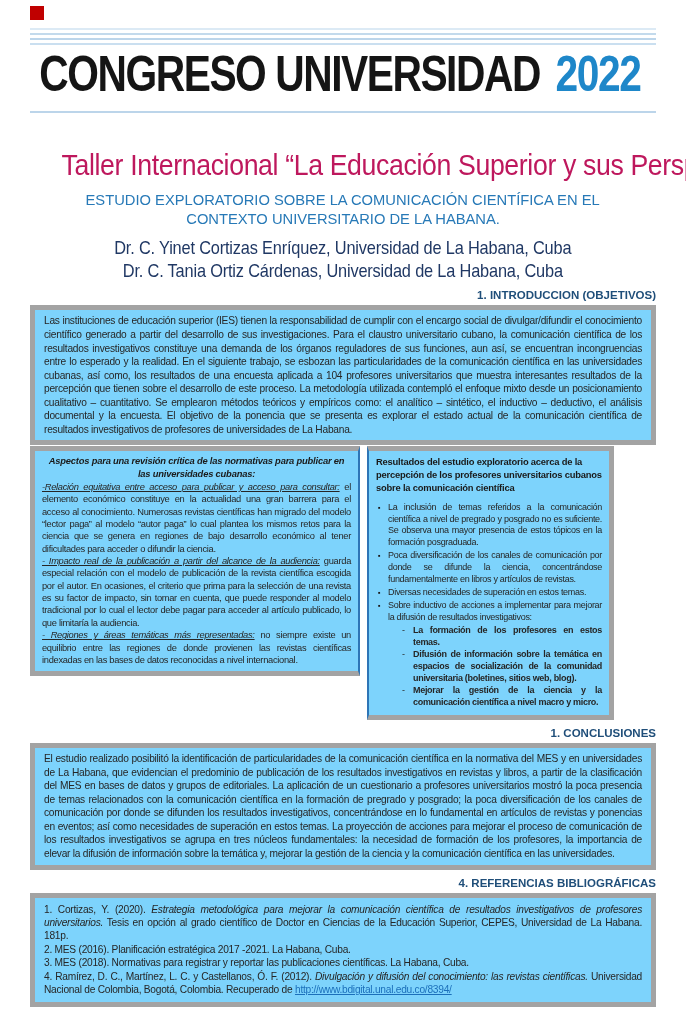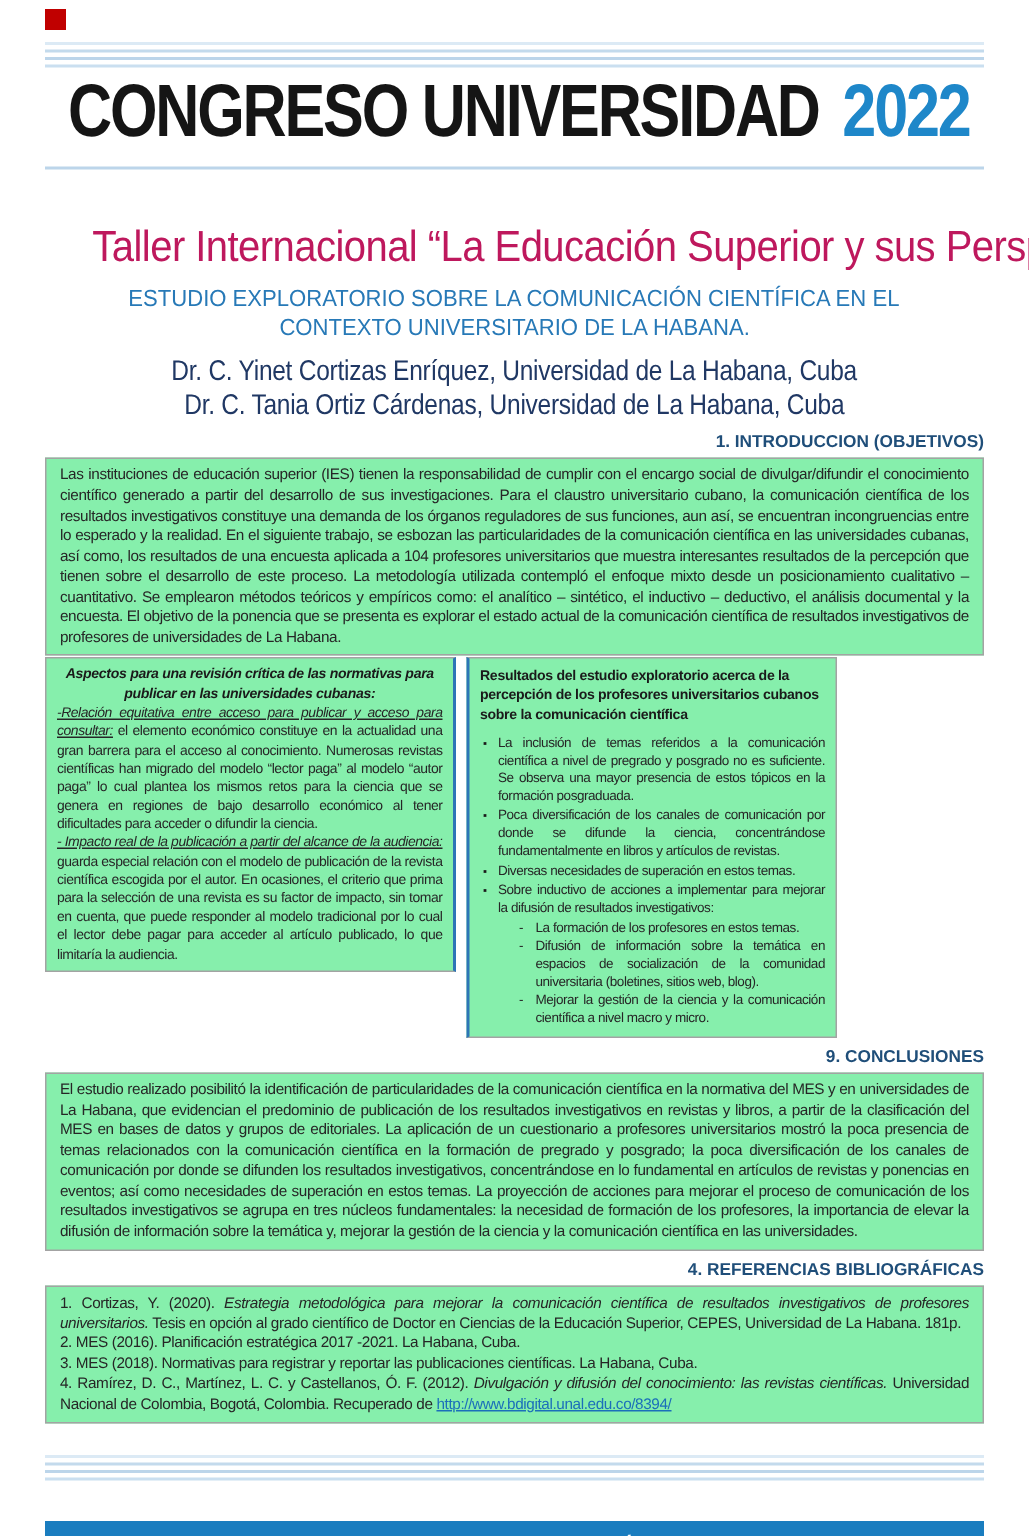--- a/index.html
+++ b/index.html
@@ -10,61 +10,61 @@
 
   .rule-stack{margin:0;}
   .rule-stack.top{padding-top:28px;}
   .rule-stack.bottom{padding-top:21px;}
   .rule{height:2px;margin-bottom:3px;}
   .rule.r1{background:#DCEAF5;}
   .rule.r2{background:#C3DAEC;}
   .rule.r3{background:#BCD5EA;}
   .rule.r4{background:#CADFF0;}
 
-  .congress-title{margin:6px 0 0 0;text-align:right;font-size:42px;line-height:1.08;font-weight:bold;letter-spacing:-1.5px;color:#151515;white-space:nowrap;}
+  .congress-title{margin:6px 0 0 0;text-align:left;font-size:42px;line-height:1.08;font-weight:bold;letter-spacing:-1.5px;color:#151515;white-space:nowrap;}
   .congress-title .ct-inner{display:inline-block;transform:scale(0.97,1.18);transform-origin:center;}
   .congress-title .year{color:#1E87C9;margin-left:6px;}
 
   .rule-single{height:2px;background:#BCD5EA;margin-top:15px;}
 
   .center-line{text-align:center;white-space:nowrap;}
   .squeeze{display:inline-block;transform-origin:center;}
 
   .workshop-title{margin-top:36px;color:#be185d;font-size:29px;letter-spacing:-0.4px;}
   .workshop-title .squeeze{transform:scale(0.92,1);}
 
   .paper-title{margin-top:9px;color:#2779B7;font-size:15.5px;line-height:1.2;}
   .paper-title .squeeze{transform:scale(0.95,1);}
 
   .authors{margin-top:7px;color:#203864;font-size:19px;line-height:1.26;}
   .authors .squeeze{transform:scale(0.86,1);letter-spacing:-0.2px;}
 
   h2{margin:7px 0 4px 0;text-align:right;font-size:11.5px;font-weight:bold;color:#1F4E79;letter-spacing:0;}
   h2.first{margin-top:6px;}
 
-  .box{border:1px solid #a3a3a3;background:#86efac;box-sizing:border-box;}
+  .box{border:5px solid #a3a3a3;background:#7dd3fc;box-sizing:border-box;}
   .box p{margin:0;}
   .bodytext{padding:4px 9px;font-size:10.2px;line-height:1.33;letter-spacing:-0.25px;color:#262626;text-align:justify;}
 
   .columns{display:flex;gap:7px;align-items:flex-start;margin-top:1px;}
-  .left-col{width:274px;border-right:2px solid #2E75B6;padding:4px 7px 5px 7px;}
+  .left-col{width:330px;border-right:2px solid #2E75B6;padding:4px 7px 5px 7px;}
   .right-col{width:247px;border-left:2px solid #2E75B6;padding:5px 7px 6px 7px;}
 
   .left-heading{font-size:9.4px;font-weight:bold;font-style:italic;text-align:center;color:#1a1a1a;line-height:1.35;letter-spacing:-0.2px;}
   .left-item{font-size:9.3px;line-height:1.33;letter-spacing:-0.3px;color:#262626;text-align:justify;margin:0;}
   .left-item .lead{font-style:italic;text-decoration:underline;}
 
   .right-heading{font-size:9.4px;font-weight:bold;color:#1a1a1a;line-height:1.35;letter-spacing:-0.2px;margin-bottom:7px !important;}
   .bullet-row{display:flex;font-size:9px;line-height:1.33;letter-spacing:-0.3px;color:#262626;margin:0 0 1px 2px;}
   .bullet-row .sq{flex:0 0 10px;font-size:7.5px;line-height:12px;color:#1a1a1a;}
   .bullet-row .bt{flex:1;text-align:justify;}
   .sub-list{margin-left:26px;}
   .sub-row{display:flex;font-size:9px;line-height:1.33;letter-spacing:-0.3px;color:#262626;}
   .sub-row .dash{flex:0 0 11px;}
-  .sub-row .bt{flex:1;text-align:justify;}
+  .sub-row .bt{flex:1;text-align:justify;font-weight:bold;}
 
   .refs{padding:5px 9px;}
   .ref{font-size:10.2px;line-height:1.32;letter-spacing:-0.25px;color:#262626;text-align:justify;margin:0;}
   .ref .it{font-style:italic;}
   .ref-link{color:#1B6FBA;text-decoration:underline;}
 
   .footer-bar{margin-top:27px;height:39px;background:#1A7DBF;text-align:center;white-space:nowrap;overflow:hidden;}
   .footer-bar .squeeze{color:#ffffff;font-size:16px;font-weight:bold;line-height:39px;transform:scale(0.8,1.05);letter-spacing:0.2px;}
 </style>
 </head>
@@ -108,20 +108,21 @@
   <div class="box">
     <p class="bodytext">Las instituciones de educación superior (IES) tienen la responsabilidad de cumplir con el encargo social de divulgar/difundir el conocimiento científico generado a partir del desarrollo de sus investigaciones. Para el claustro universitario cubano, la comunicación científica de los resultados investigativos constituye una demanda de los órganos reguladores de sus funciones, aun así, se encuentran incongruencias entre lo esperado y la realidad. En el siguiente trabajo, se esbozan las particularidades de la comunicación científica en las universidades cubanas, así como, los resultados de una encuesta aplicada a 104 profesores universitarios que muestra interesantes resultados de la percepción que tienen sobre el desarrollo de este proceso. La metodología utilizada contempló el enfoque mixto desde un posicionamiento cualitativo – cuantitativo. Se emplearon métodos teóricos y empíricos como: el analítico – sintético, el inductivo – deductivo, el análisis documental y la encuesta. El objetivo de la ponencia que se presenta es explorar el estado actual de la comunicación científica de resultados investigativos de profesores de universidades de La Habana.</p>
   </div>
 
   <div class="columns">
     <div class="box left-col">
       <p class="left-heading">Aspectos para una revisión crítica de las normativas para publicar en las universidades cubanas:</p>
       <div id="left-items">
           <p class="left-item"><span class="lead">-Relación equitativa entre acceso para publicar y acceso para consultar:</span> el elemento económico constituye en la actualidad una gran barrera para el acceso al conocimiento. Numerosas revistas científicas han migrado del modelo “lector paga” al modelo “autor paga” lo cual plantea los mismos retos para la ciencia que se genera en regiones de bajo desarrollo económico al tener dificultades para acceder o difundir la ciencia.</p>
           <p class="left-item"><span class="lead">- Impacto real de la publicación a partir del alcance de la audiencia:</span> guarda especial relación con el modelo de publicación de la revista científica escogida por el autor. En ocasiones, el criterio que prima para la selección de una revista es su factor de impacto, sin tomar en cuenta, que puede responder al modelo tradicional por lo cual el lector debe pagar para acceder al artículo publicado, lo que limitaría la audiencia.</p>
+          <p class="left-item"><span class="lead">- Regiones y áreas temáticas más representadas:</span> no siempre existe un equilibrio entre las regiones de donde provienen las revistas científicas indexadas en las bases de datos reconocidas a nivel internacional.</p>
         </div>
     </div>
     <div class="box right-col">
       <p class="right-heading">Resultados del estudio exploratorio acerca de la percepción de los profesores universitarios cubanos sobre la comunicación científica</p>
       <div id="right-bullets">
           <div class="bullet-row">
             <span class="sq">▪</span>
             <div class="bt">La inclusión de temas referidos a la comunicación científica a nivel de pregrado y posgrado no es suficiente. Se observa una mayor presencia de estos tópicos en la formación posgraduada.</div>
           </div>
           <div class="bullet-row">
@@ -147,21 +148,21 @@
             </div>
             <div class="sub-row">
               <span class="dash">-</span>
               <div class="bt">Mejorar la gestión de la ciencia y la comunicación científica a nivel macro y micro.</div>
             </div>
           </div>
         </div>
     </div>
   </div>
 
-  <h2>9. CONCLUSIONES</h2>
+  <h2>1. CONCLUSIONES</h2>
   <div class="box">
     <p class="bodytext">El estudio realizado posibilitó la identificación de particularidades de la comunicación científica en la normativa del MES y en universidades de La Habana, que evidencian el predominio de publicación de los resultados investigativos en revistas y libros, a partir de la clasificación del MES en bases de datos y grupos de editoriales. La aplicación de un cuestionario a profesores universitarios mostró la poca presencia de temas relacionados con la comunicación científica en la formación de pregrado y posgrado; la poca diversificación de los canales de comunicación por donde se difunden los resultados investigativos, concentrándose en lo fundamental en artículos de revistas y ponencias en eventos; así como necesidades de superación en estos temas. La proyección de acciones para mejorar el proceso de comunicación de los resultados investigativos se agrupa en tres núcleos fundamentales: la necesidad de formación de los profesores, la importancia de elevar la difusión de información sobre la temática y, mejorar la gestión de la ciencia y la comunicación científica en las universidades.</p>
   </div>
 
   <h2>4. REFERENCIAS BIBLIOGRÁFICAS</h2>
   <div class="box refs" id="ref-list">
       <p class="ref"><span>1. Cortizas, Y. (2020). </span><span class="it">Estrategia metodológica para mejorar la comunicación científica de resultados investigativos de profesores universitarios.</span><span> Tesis en opción al grado científico de Doctor en Ciencias de la Educación Superior, CEPES, Universidad de La Habana. 181p.</span></p>
       <p class="ref"><span>2. MES (2016). Planificación estratégica 2017 -2021. La Habana, Cuba.</span></p>
       <p class="ref"><span>3. MES (2018). Normativas para registrar y reportar las publicaciones científicas. La Habana, Cuba.</span></p>
       <p class="ref"><span>4. Ramírez, D. C., Martínez, L. C. y Castellanos, Ó. F. (2012). </span><span class="it">Divulgación y difusión del conocimiento: las revistas científicas.</span><span> Universidad Nacional de Colombia, Bogotá, Colombia. Recuperado de </span><a class="ref-link" href="#">http://www.bdigital.unal.edu.co/8394/</a></p>

